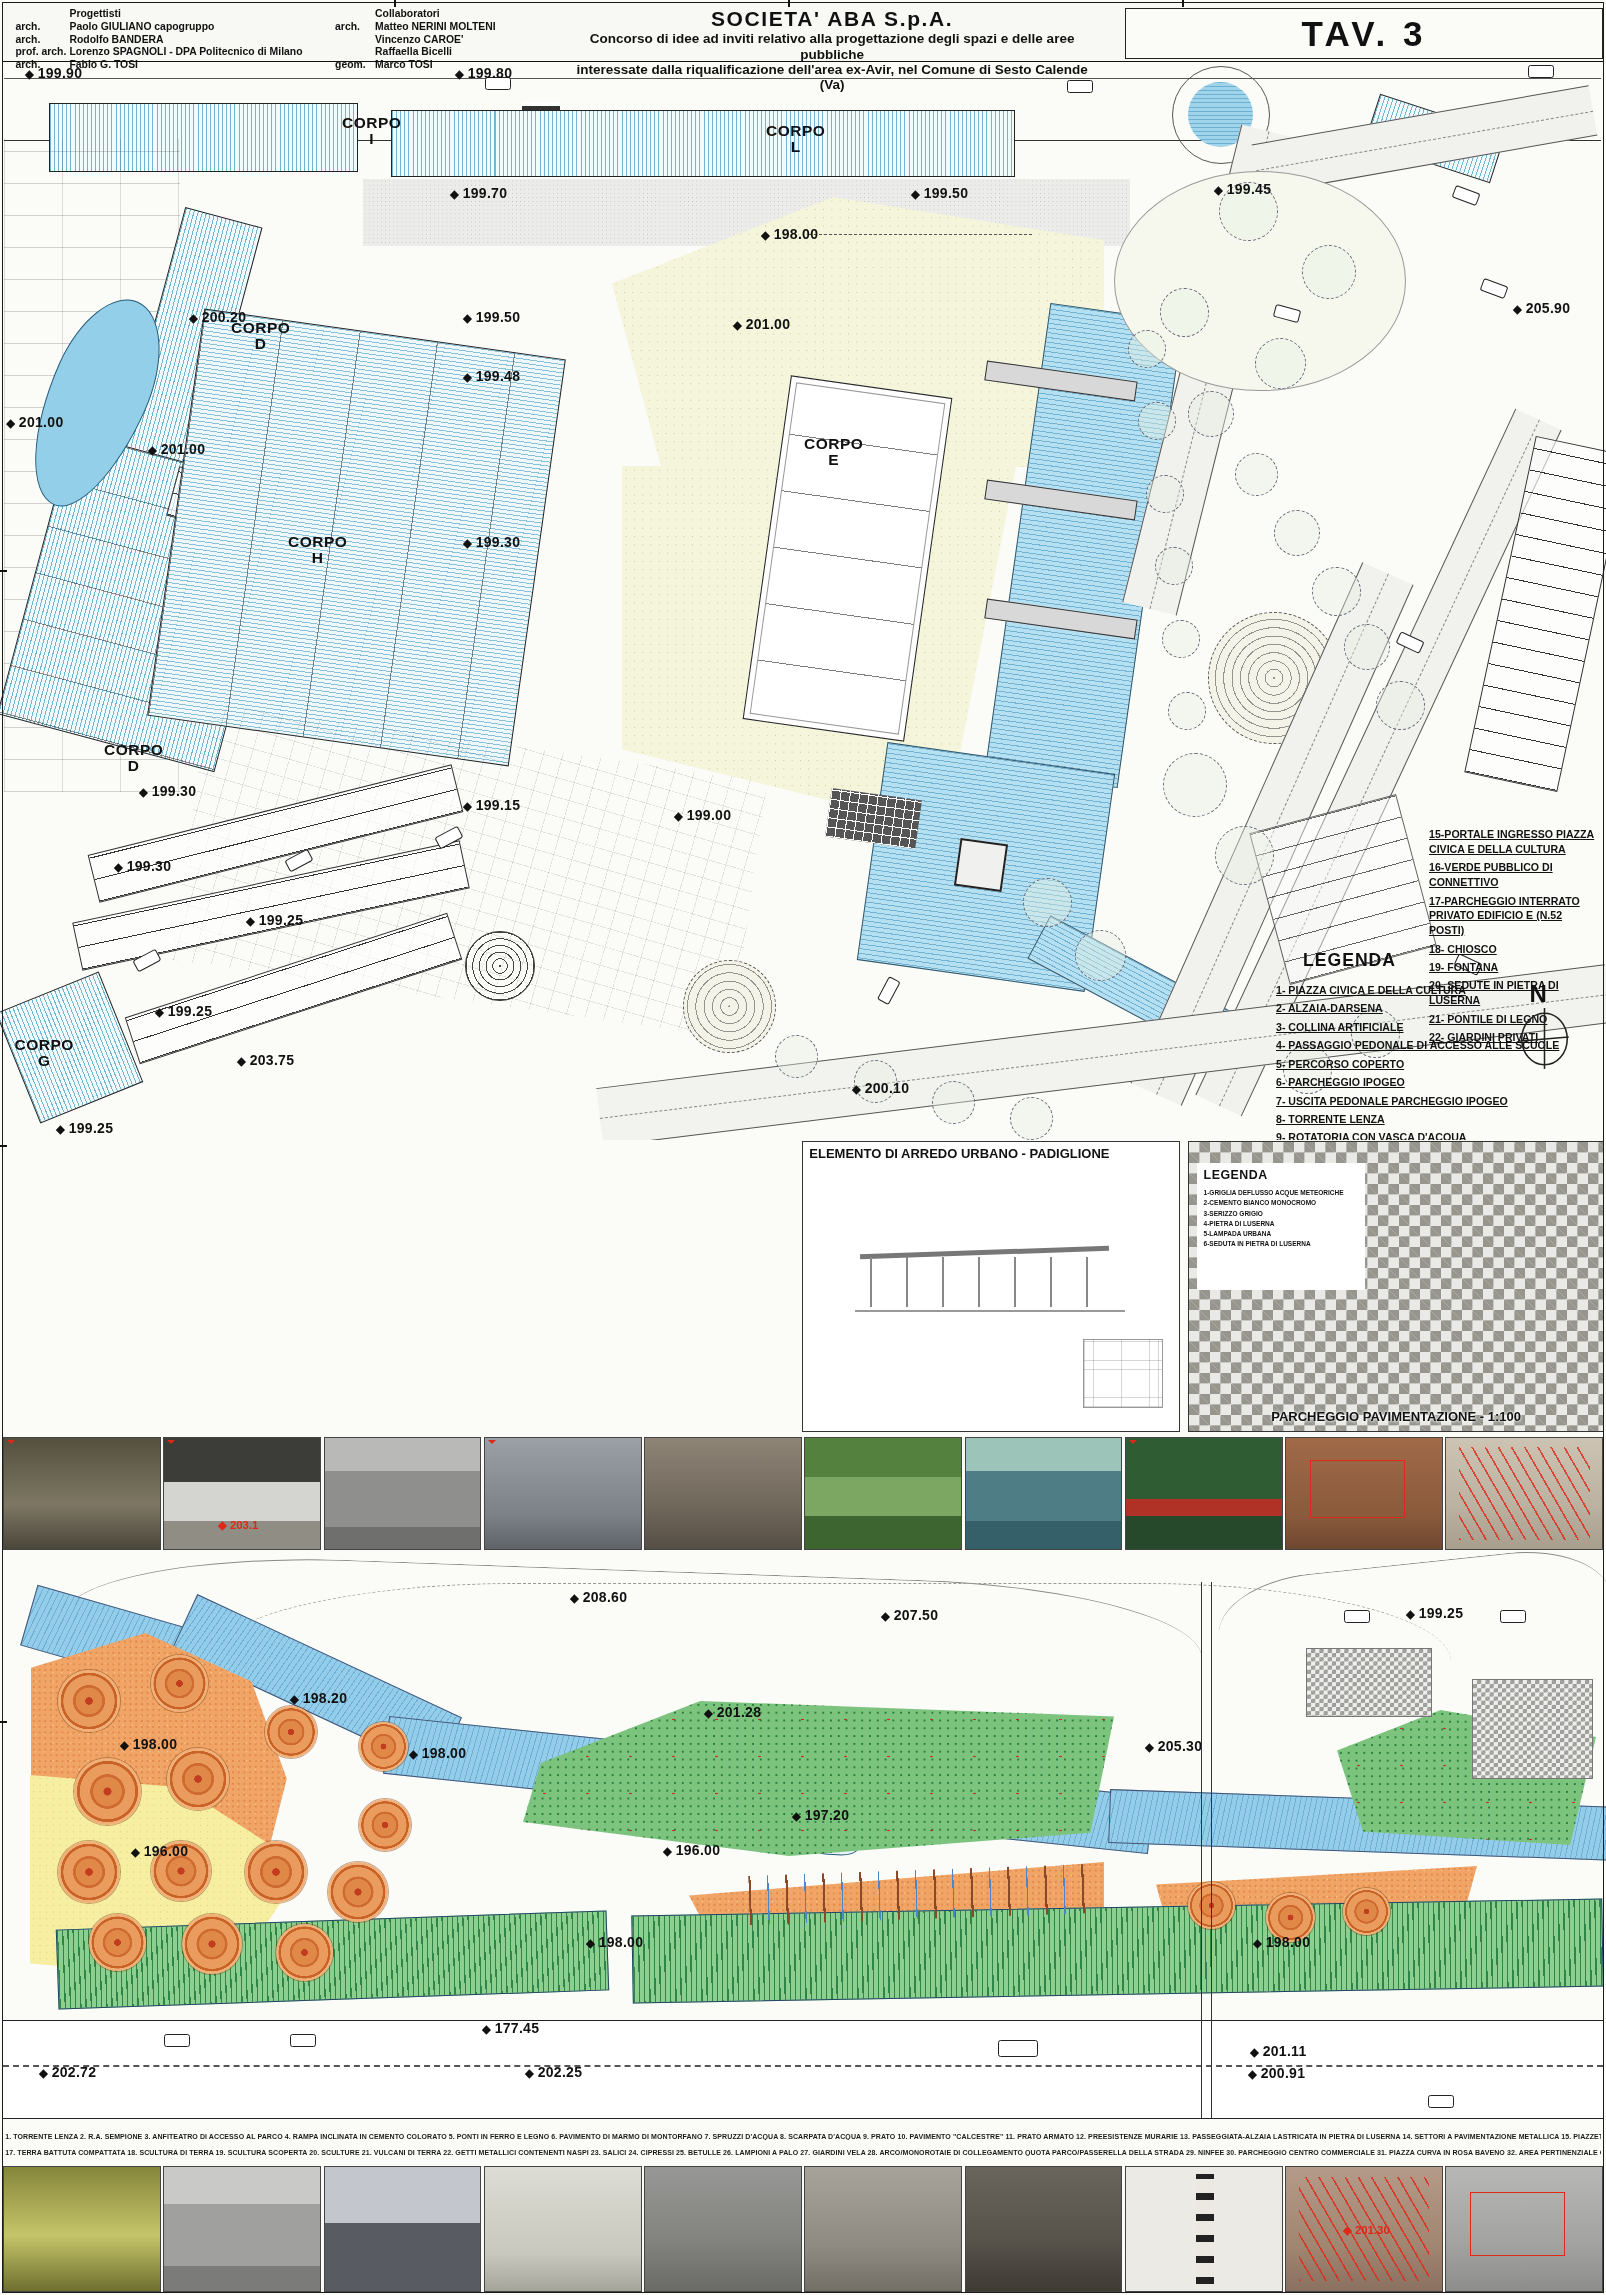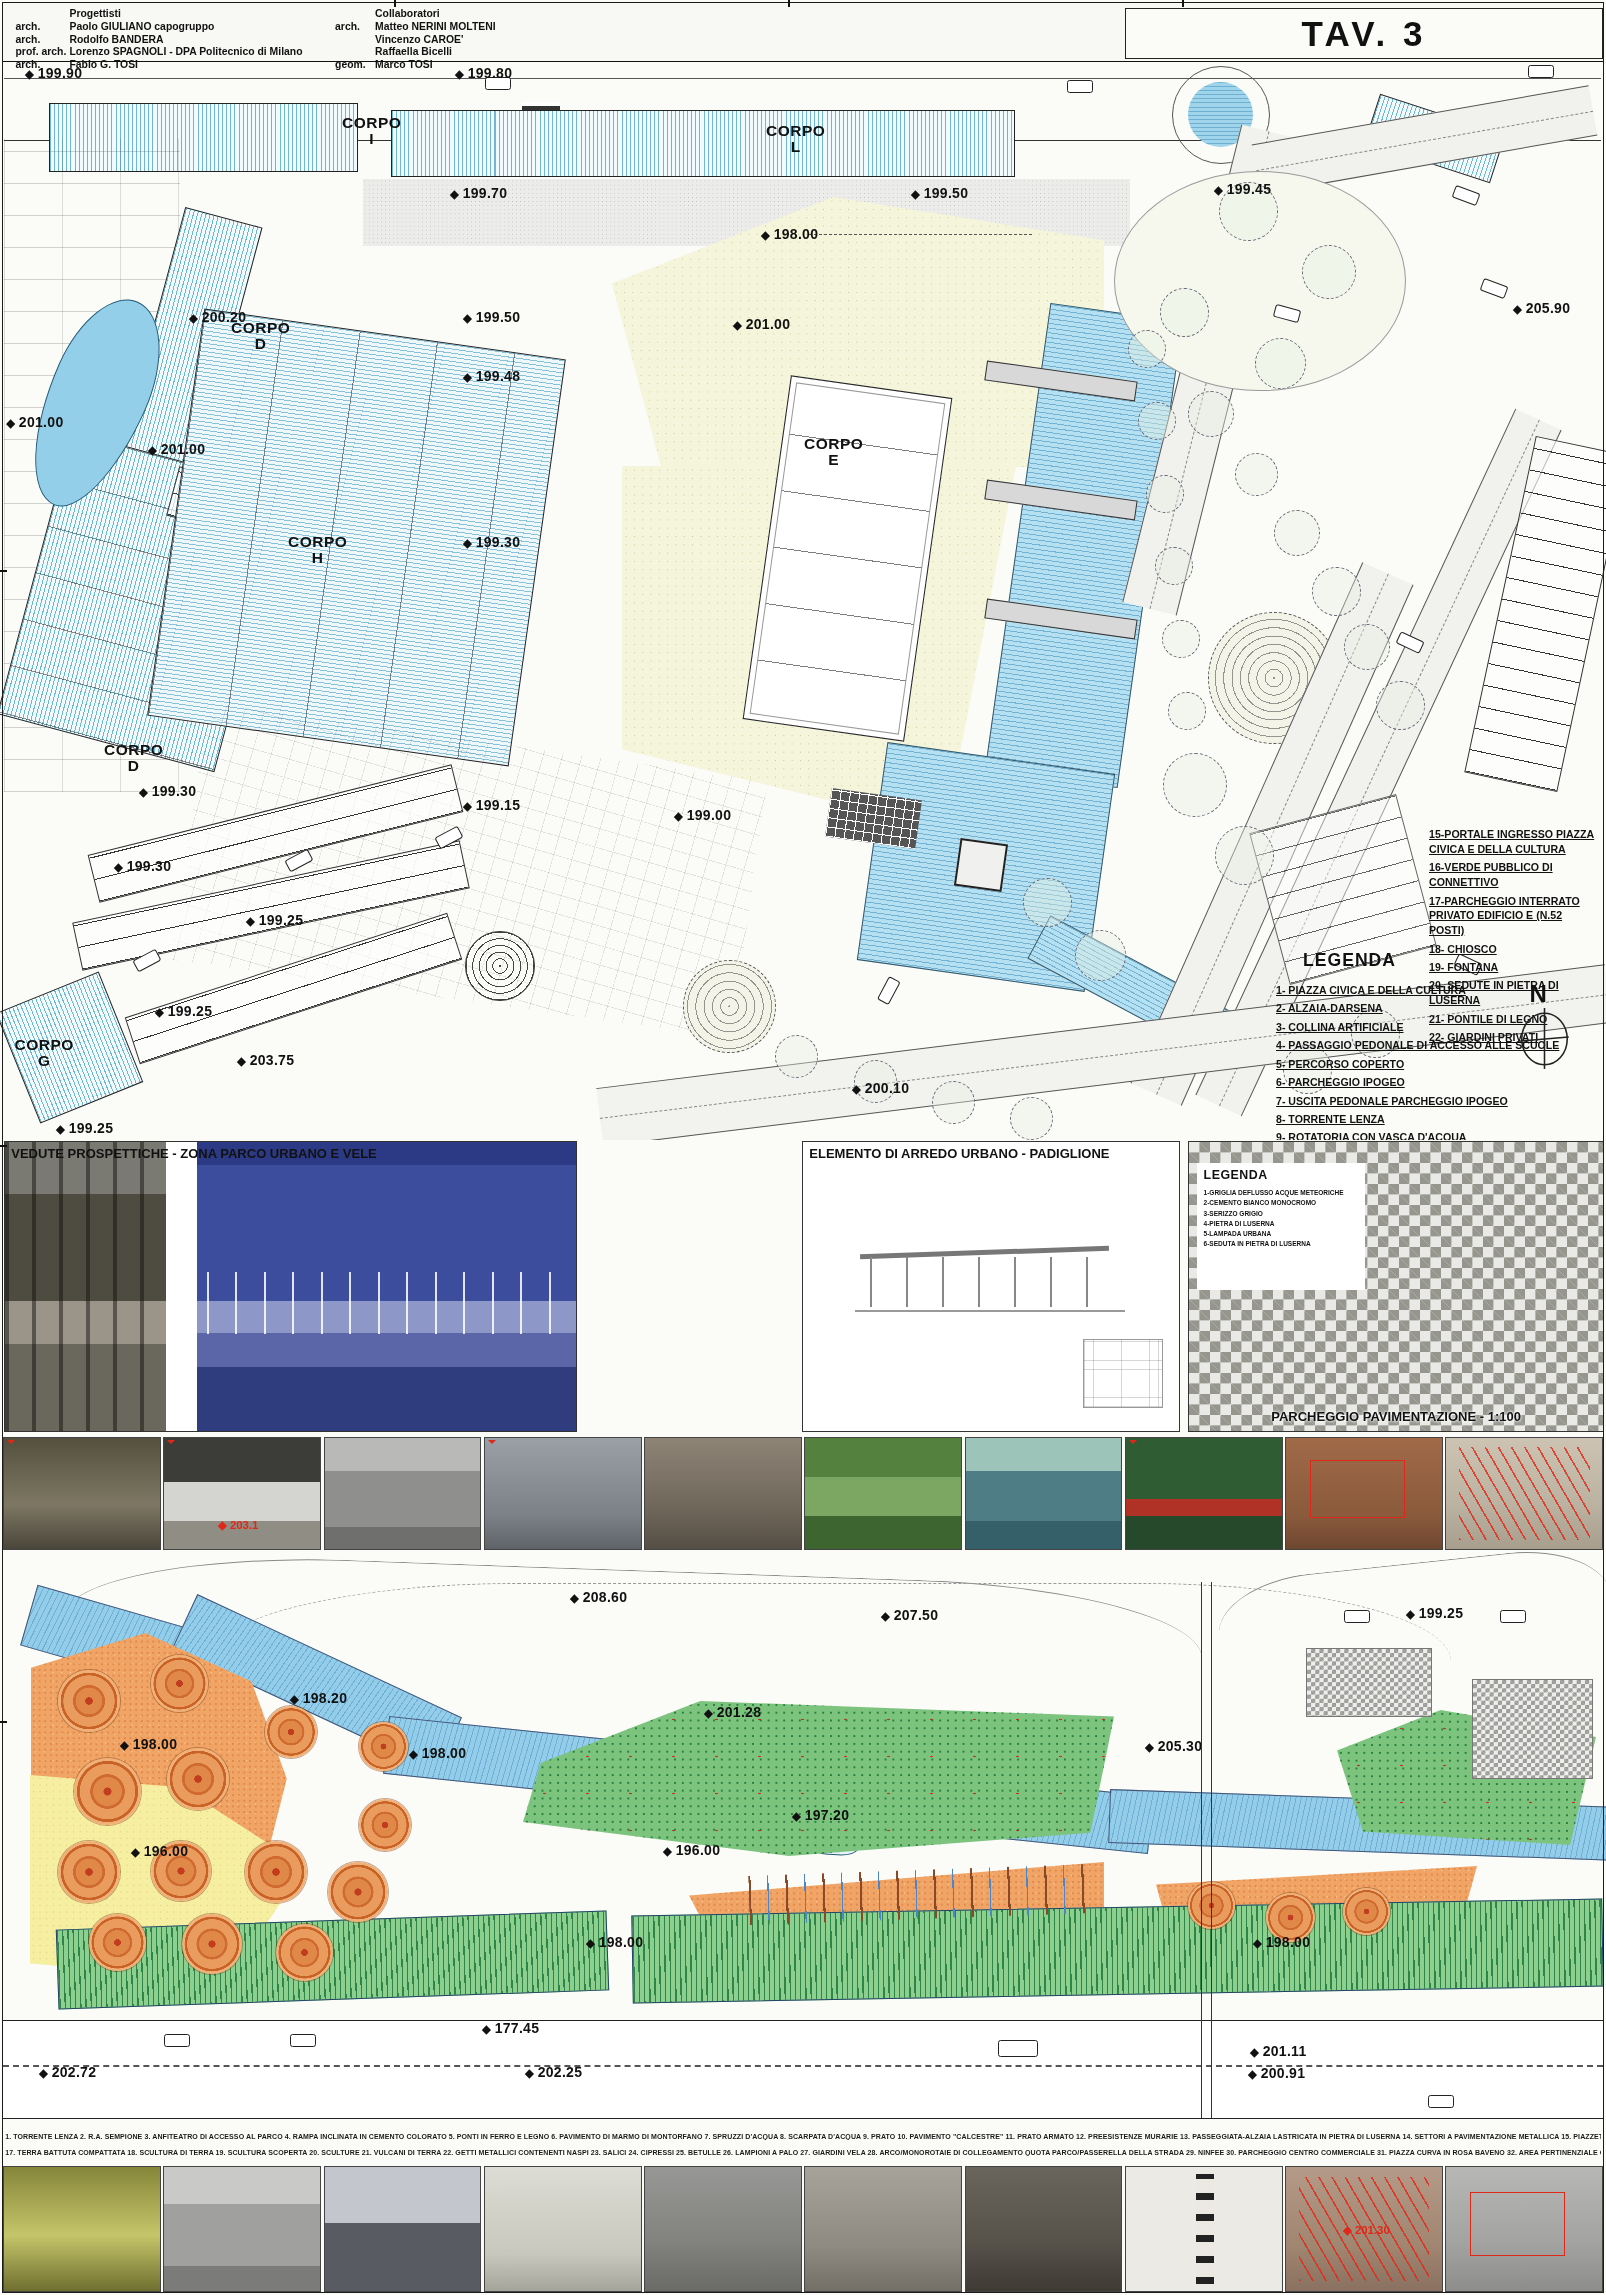--- a/index.html
+++ b/index.html
@@ -163,20 +163,25 @@
             <div class="crow collab">
             <span></span>
             <span>Raffaella Bicelli</span>
           </div>
             <div class="crow collab">
             <span>geom.</span>
             <span>Marco TOSI</span>
           </div>
           </div>
       </div>
+    </div>
+    <div id="company">
+      <div class="nm">SOCIETA'  ABA  S.p.A.</div>
+      <div class="sub">Concorso di idee ad inviti relativo alla progettazione degli spazi e delle aree pubbliche</div>
+      <div class="sub">interessate dalla riqualificazione dell'area ex-Avir, nel Comune di Sesto Calende (Va)</div>
     </div>
     <div id="scalebox">
       <div id="tav">TAV.  3</div>
     </div>
   </div>
 
   <div class="abs" style="left:4.1px;top:78px;width:1597px;height:61px;border-top:1px solid #555;border-bottom:1px solid #333"></div>
   <div class="abs" style="left:522px;top:102px;width:38px;height:36px;background:repeating-linear-gradient(0deg,#333 0 4.1px,#fff 4.1px 9.3px)"></div>
   <div class="abs bldgV" style="left:49px;top:103px;width:307px;height:67px"></div>
   <div class="abs bldgV" style="left:391px;top:110px;width:622px;height:65px"></div>
@@ -377,30 +382,20 @@
   <div class="abs" style="left:1516px;top:980px;z-index:32">
     <div style="font-weight:700;font-size:24px;margin-left:13.5px">N</div>
     <svg width="57" height="62" viewBox="0 0 110 120">
       <ellipse cx="55" cy="60" rx="44" ry="50" fill="none" stroke="#222" stroke-width="3"></ellipse>
       <line x1="55" y1="0" x2="55" y2="118" stroke="#222" stroke-width="3"></line>
       <line x1="8" y1="64" x2="102" y2="56" stroke="#222" stroke-width="3"></line>
     </svg>
   </div>
 
   <div id="band">
-    <div class="panel" style="left:1px;width:571px">
-      <div class="abs" style="left:0;top:0;width:161px;height:289px;background:linear-gradient(180deg,#7a7a72 0 18%,#4e4c40 18% 55%,#9a9588 55% 70%,#6a685c 70%)">
-        <div class="abs" style="inset:0;background:repeating-linear-gradient(90deg,rgba(20,20,15,.5) 0 3.6px,transparent 3.6px 27px)"></div>
-      </div>
-      <div class="abs" style="left:161px;top:0;width:31px;height:289px;background:#fff"></div>
-      <div class="abs" style="left:192px;top:0;width:379px;height:289px;background:linear-gradient(180deg,#2c3a85 0 8%,#3d4d9e 8% 55%,#8d98c8 55% 66%,#5a66a8 66% 78%,#2f3c7e 78%)">
-        <div class="abs" style="left:10.4px;top:130px;width:358px;height:62px;background:repeating-linear-gradient(90deg,rgba(255,255,255,.85) 0 1.6px,transparent 1.6px 28.5px)"></div>
-      </div>
-      <div class="phead">VEDUTE PROSPETTICHE - ZONA PARCO URBANO E VELE</div>
-    </div>
 
 
     <div class="panel" style="left:799px;width:376px">
       <div class="abs" style="inset:0;background-image:radial-gradient(rgba(90,90,80,.25) 0.5px,transparent 0.6px);background-size:13.5px 13.5px"></div>
       <div class="abs" style="left:57px;top:108px;width:249px;height:5.2px;background:#777;transform:rotate(-2deg)"></div>
       <div class="abs" style="left:67px;top:115px;width:228px;height:50px;background:repeating-linear-gradient(90deg,#888 0 2.1px,transparent 2.1px 36px)"></div>
       <div class="abs" style="left:52px;top:168px;width:270px;height:1.6px;background:#999"></div>
       <div class="abs" style="left:280px;top:197px;width:78px;height:67px;border:1px solid #999;background:repeating-linear-gradient(0deg,rgba(120,120,120,.3) 0 0.5px,transparent 0.5px 9.3px),repeating-linear-gradient(90deg,rgba(120,120,120,.3) 0 0.5px,transparent 0.5px 9.3px)"></div>
       <div class="phead">ELEMENTO DI ARREDO URBANO - PADIGLIONE</div>
     </div>

